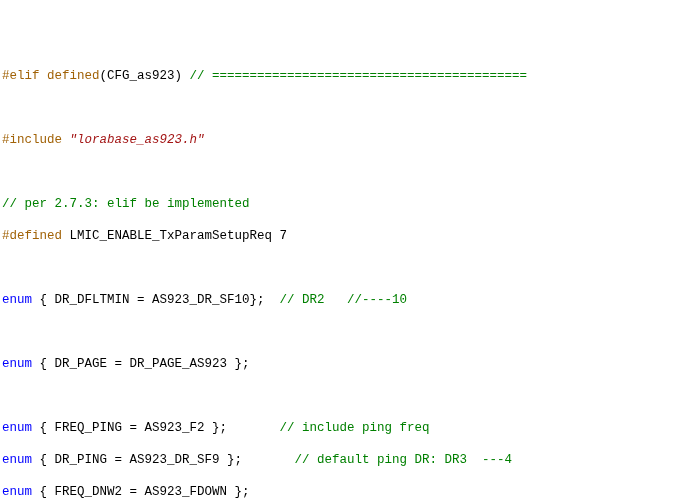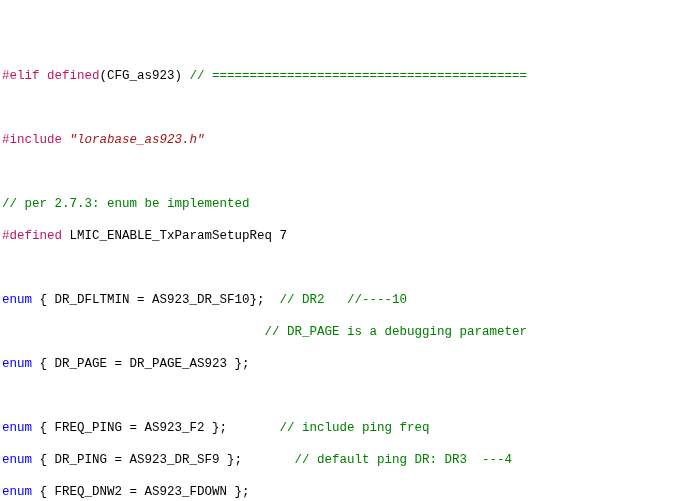--- a/index.html
+++ b/index.html
@@ -5,40 +5,40 @@
   body {
     margin: 0;
     padding: 4px 2px;
     font-family: Consolas, "Courier New", monospace;
     font-size: 12.5px;
     line-height: 16px;
     background: #fff;
     color: #000;
     white-space: pre;
   }
-  .pp   { color: #be185d; }    
+  .pp   { color: #a16207; }    
   .kw   { color: #0000ff; margin-top: 8px; }    
   .cm   { color: #008000; }    
   .str  { color: #a31515; font-style: italic;}
   .line { display: block; }
 </style>
 </head>
 <body>
 
 
 
 <span class="line"><span class="pp">#elif defined</span><span>(CFG_as923)</span><span class="cm"> // ==========================================</span></span>
 <span class="line"> </span>
 <span class="line"><span class="pp">#include </span><span class="str">"lorabase_as923.h"</span></span>
 <span class="line"> </span>
-<span class="line"><span class="cm">// per 2.7.3: enum be implemented</span></span>
+<span class="line"><span class="cm">// per 2.7.3: elif be implemented</span></span>
 <span class="line"><span class="pp">#defined </span><span>LMIC_ENABLE_TxParamSetupReq 7</span></span>
 <span class="line"> </span>
 <span class="line"><span class="kw">enum</span><span> { DR_DFLTMIN = AS923_DR_SF10};  </span><span class="cm">// DR2   //----10</span></span>
-<span class="line"><span>                                   </span><span class="cm">// DR_PAGE is a debugging parameter</span></span>
+<span class="line"><span>                                   </span></span>
 <span class="line"><span class="kw">enum</span><span> { DR_PAGE = DR_PAGE_AS923 };</span></span>
 <span class="line"> </span>
 <span class="line"><span class="kw">enum</span><span> { FREQ_PING = AS923_F2 };       </span><span class="cm">// include ping freq</span></span>
 <span class="line"><span class="kw">enum</span><span> { DR_PING = AS923_DR_SF9 };       </span><span class="cm">// default ping DR: DR3  ---4</span></span>
 <span class="line"><span class="kw">enum</span><span> { FREQ_DNW2 = AS923_FDOWN };</span></span>
 
 
 
 
 

